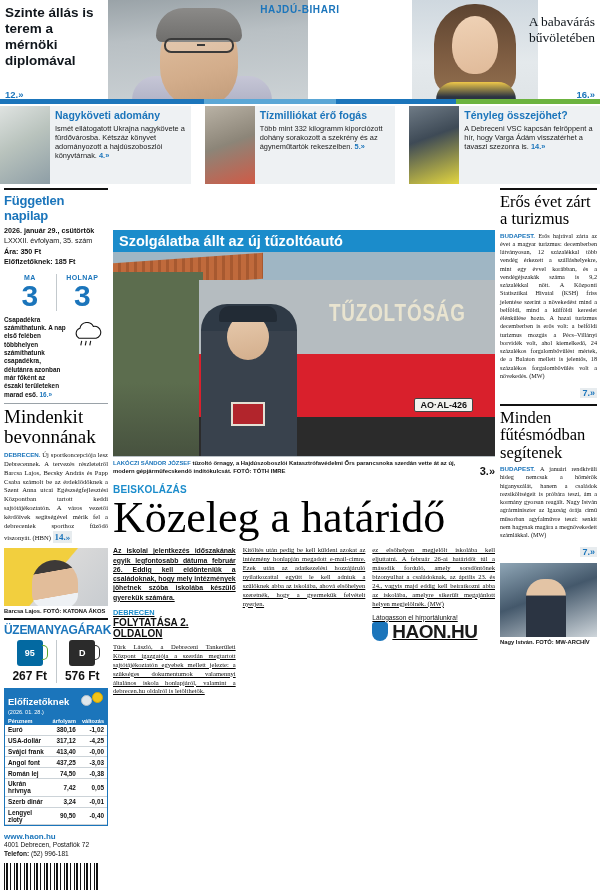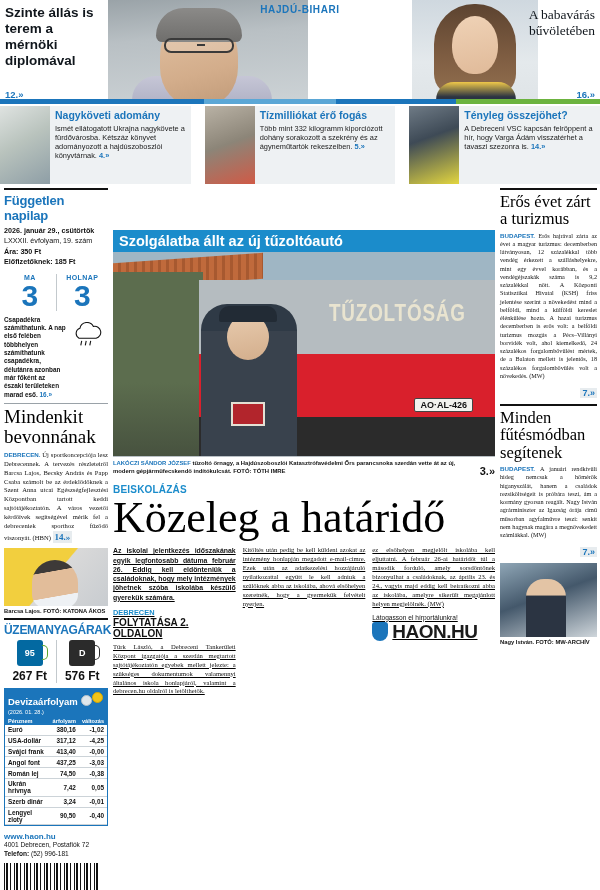--- a/index.html
+++ b/index.html
@@ -58,21 +58,21 @@
   .mh-girl-top {
     position: absolute; left: 24px; top: 82px; width: 80px; height: 24px;
     background: linear-gradient(180deg, #efc84a 0%, #2b3342 62%);
     border-radius: 18px 18px 0 0;
   }
   .mh-kicker-left {
     position: absolute; left: 5px; top: 5px; width: 100px;
     font-weight: bold; font-size: 13.5px; line-height: 1.18; color: #10161c;
   }
   .mh-kicker-right {
-    position: absolute; right: 5px; top: 7px; width: 104px; text-align: right;
+    position: absolute; right: 5px; top: 14px; width: 104px; text-align: right;
     font-family: "Liberation Serif", serif; font-size: 13.5px; line-height: 1.2; color: #10161c;
   }
   .mh-page-left { position: absolute; left: 5px; bottom: 4px; font-size: 9.5px; font-weight: bold; color: #1b75bb; }
   .mh-page-right { position: absolute; right: 5px; bottom: 4px; font-size: 9.5px; font-weight: bold; color: #1b75bb; }
   .mh-brandwrap { position: absolute; left: 0; right: 0; top: 4px; text-align: center; pointer-events: none; }
   .mh-supra { font-size: 10px; font-weight: bold; letter-spacing: .6px; color: #1b75bb; }
   .mh-title {
     font-family: "Liberation Sans", sans-serif; font-weight: bold; font-size: 74px;
     line-height: .82; color: #1068b0; letter-spacing: -2px;
   }
@@ -268,21 +268,21 @@
     </div>
   </div>
 
   <div class="grid">
 
     <div class="col-left">
       <div class="rule-top"></div>
       <div class="fg-head">Független napilap</div>
       <div class="dateline">
         <div>2026. január 29., csütörtök</div>
-        <div class="light">LXXXII. évfolyam, 19. szám</div>
+        <div class="light">LXXXII. évfolyam, 35. szám</div>
         <div>Ára: 350 Ft</div>
         <div>Előfizetőknek: 185 Ft</div>
       </div>
 
       <div class="weather">
         <div class="wx">
           <div class="wx-label">MA</div>
           <div class="wx-temp">3</div>
         </div>
         <div class="wx">
@@ -325,21 +325,21 @@
         <div class="fuel">
           <div class="pump d">
               <span>D</span>
             </div>
           <div class="fuel-price">576 Ft</div>
         </div>
       </div>
 
       <div class="fx">
         <div class="fx-head">
-          <b>Devizaárfolyam</b>
+          <b>Előfizetőknek</b>
           <i>(2026. 01. 28.)</i>
           <span class="fx-coin"></span>
           <span class="fx-coin c2"></span>
         </div>
         <table class="fx-t">
           <thead>
             <tr>
               <th>Pénznem</th>
               <th class="r">árfolyam</th>
               <th class="r">változás</th>

